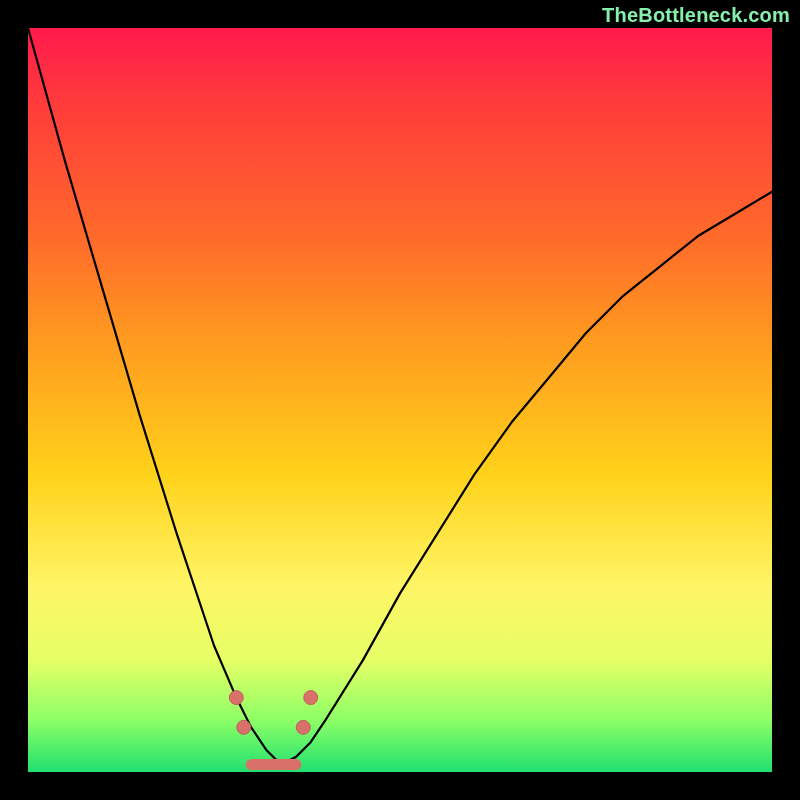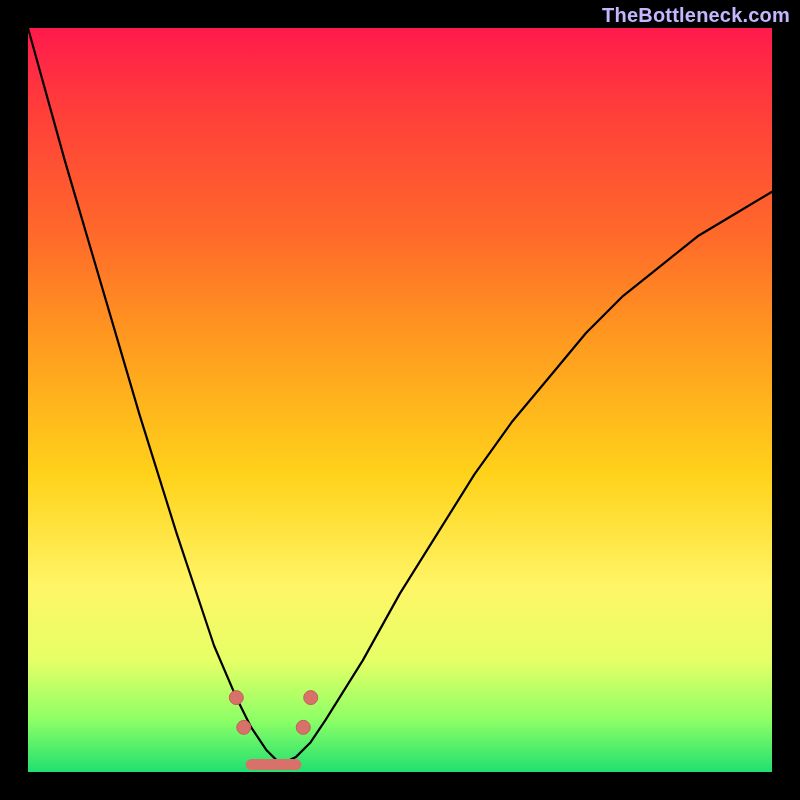--- a/index.html
+++ b/index.html
@@ -36,21 +36,21 @@
       #fff566 75%,
       #e6ff66 85%,
       #8dff66 93%,
       #20e070 100%
     );
   }
   .watermark {
     position: absolute;
     top: 4px;
     right: 10px;
-    color: #c4b5fd;
+    color: #86efac;
     font-size: 20px;
     font-weight: 600;
     letter-spacing: 0.2px;
     user-select: none;
   }
   svg.overlay {
     position: absolute;
     left: 0;
     top: 0;
     width: 744px;

